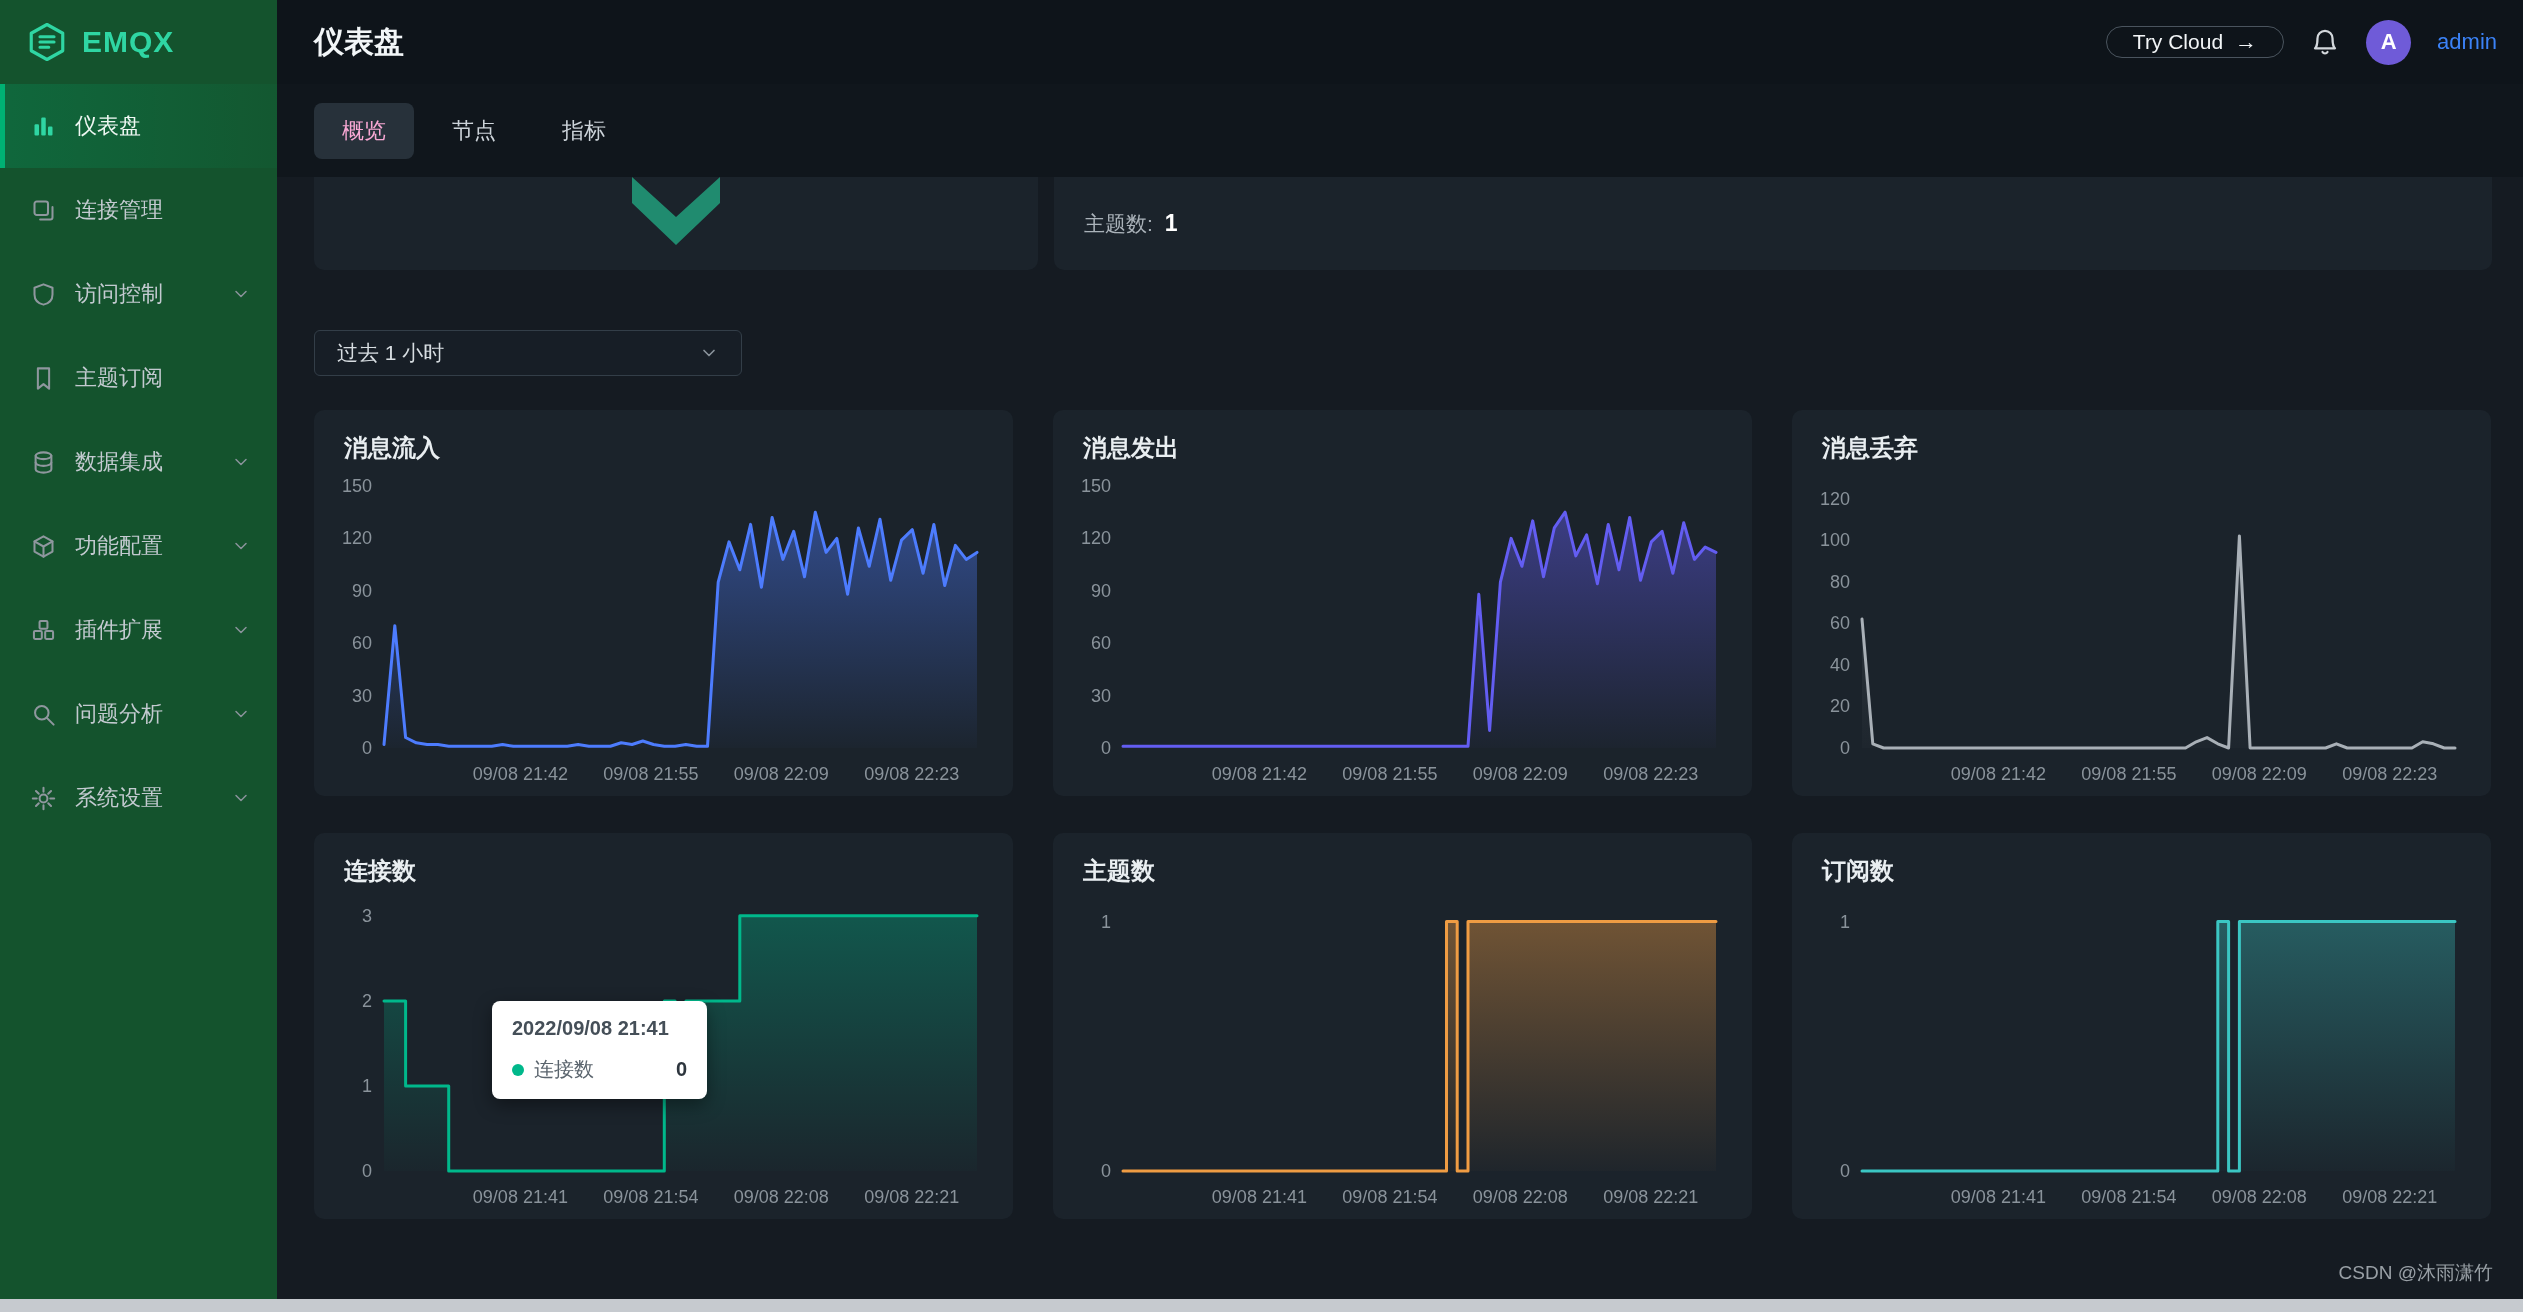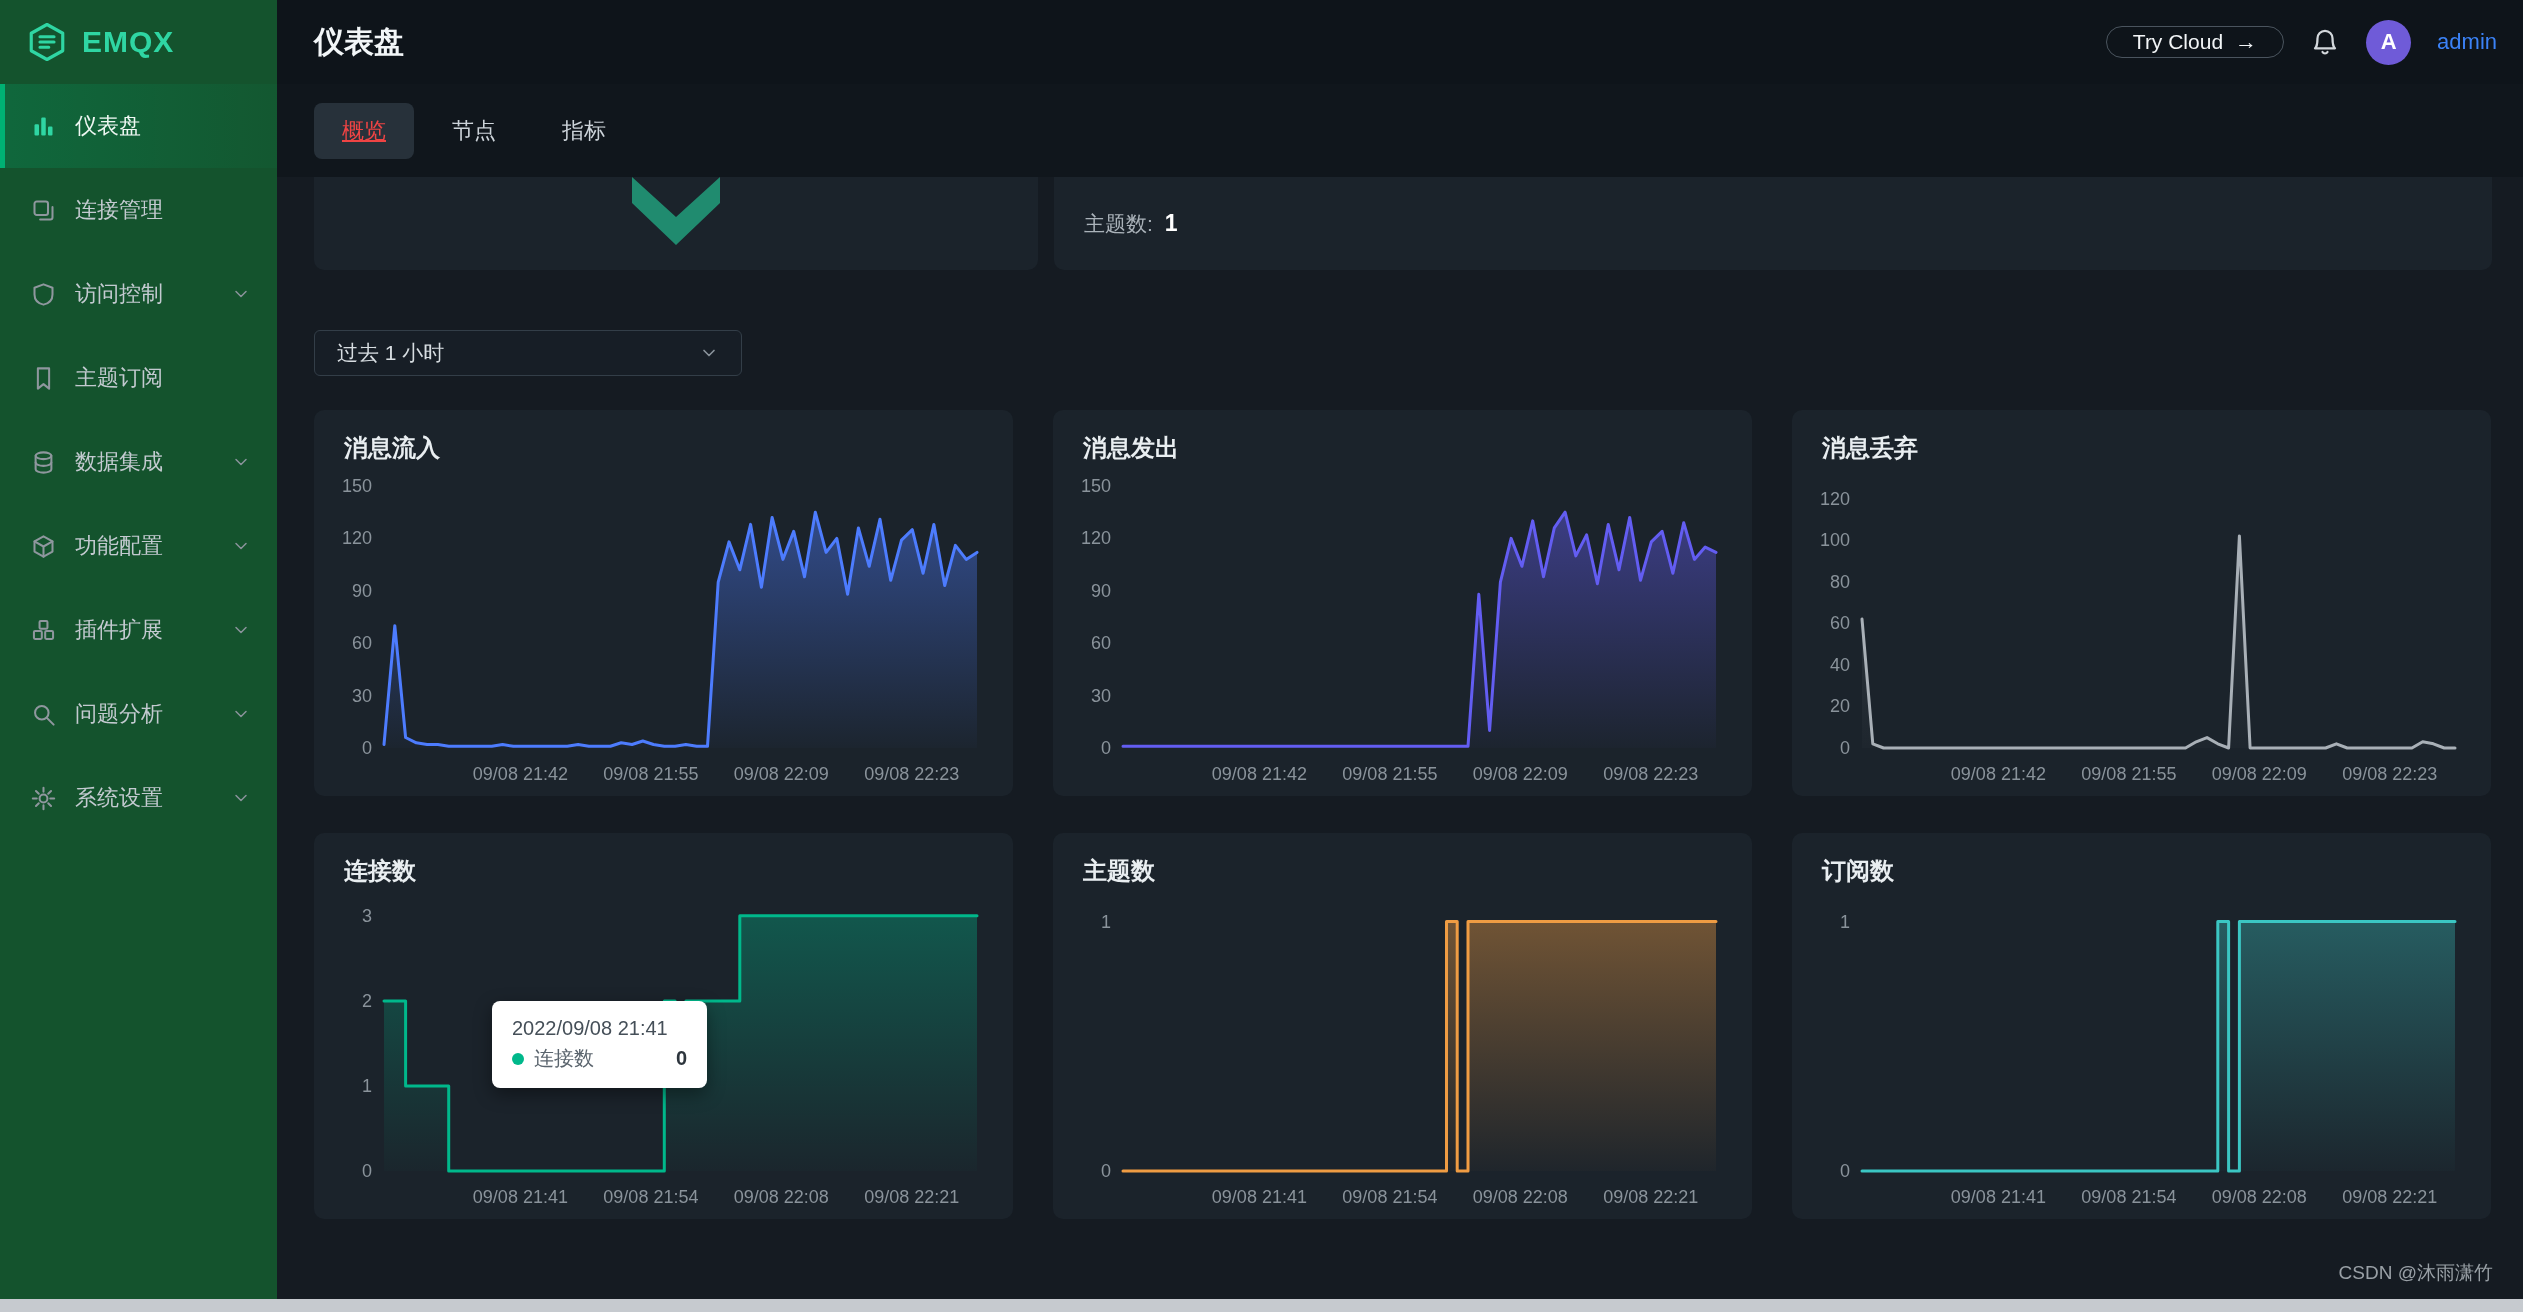--- a/index.html
+++ b/index.html
@@ -31,21 +31,21 @@
   .try-cloud .arrow{font-size:22px;}
   .bell{cursor:pointer;display:flex;}
   .bell svg{width:30px;height:30px;}
   .avatar{width:45px;height:45px;border-radius:50%;background:#6f5bd8;color:#fff;display:flex;align-items:center;
     justify-content:center;font-size:22px;font-weight:bold;cursor:pointer;}
   .username{font-size:22px;color:#3b82f6;}
   
   #tabsbar{position:absolute;left:277px;top:84px;right:0;height:93px;background:#10161c;display:flex;align-items:center;
     padding-left:37px;gap:10px;z-index:2;}
   .tab{padding:13px 28px;border-radius:8px;font-size:22px;color:#ccd3d9;cursor:pointer;}
-  .tab.active{background:#27313a;color:#ef4444;text-decoration:underline;}
+  .tab.active{background:#27313a;color:#f9a8d4;}
   
   #main{position:absolute;left:277px;top:177px;right:0;bottom:0;background:#151b22;}
   .pcard{position:absolute;top:0;background:#1b232b;border-radius:0 0 10px 10px;overflow:hidden;}
   #pcard-left{left:37px;width:724px;height:93px;}
   #pcard-right{left:777px;width:1438px;height:93px;display:flex;align-items:center;padding-left:30px;box-sizing:border-box;}
   .flow-arrow{position:absolute;left:318px;top:0;display:block;}
   .pc-label{font-size:21px;color:#aab2b9;}
   .pc-value{font-size:23px;color:#fff;font-weight:bold;margin-left:12px;}
   .select{position:absolute;left:37px;top:153px;width:428px;height:46px;background:#171e26;border:1px solid #333e48;
     border-radius:6px;display:flex;align-items:center;padding:0 22px;box-sizing:border-box;font-size:21px;color:#d7dde1;cursor:pointer;}
@@ -54,21 +54,21 @@
   #charts-grid{position:absolute;left:37px;top:233px;display:grid;grid-template-columns:repeat(3,699px);
     grid-auto-rows:386px;gap:37px 40px;}
   .chart-card{background:#1b232b;border-radius:10px;position:relative;}
   .chart-title{position:absolute;left:30px;top:22px;font-size:24px;font-weight:bold;color:#e9eef1;}
   .chart-box{position:absolute;left:14px;right:14px;top:62px;bottom:8px;}
   .chart-box svg{display:block;}
   .tick{fill:#8a939b;font-size:18px;font-family:"Liberation Sans",sans-serif;}
   
   .tooltip{position:absolute;left:178px;top:168px;background:#ffffff;border-radius:8px;padding:16px 20px;
     box-shadow:0 6px 18px rgba(0,0,0,0.4);z-index:5;min-width:175px;}
-  .tt-date{color:#454f58;font-size:20px;margin-bottom:5px;white-space:nowrap;}
+  .tt-date{color:#454f58;font-size:20px;margin-bottom:16px;white-space:nowrap;font-weight:bold;}
   .tt-row{display:flex;align-items:center;gap:10px;font-size:20px;color:#5a646d;}
   .tt-dot{width:12px;height:12px;border-radius:50%;display:inline-block;}
   .tt-val{margin-left:auto;font-weight:bold;color:#2d353d;padding-left:34px;}
   .watermark{position:absolute;right:30px;bottom:26px;font-size:19px;color:#99a0a6;}
   .hscrollbar{position:absolute;left:0;right:0;bottom:0;height:13px;background:#c6cacf;z-index:10;cursor:pointer;}
 </style>
 </head>
 <body>
 
 <div id="app">

